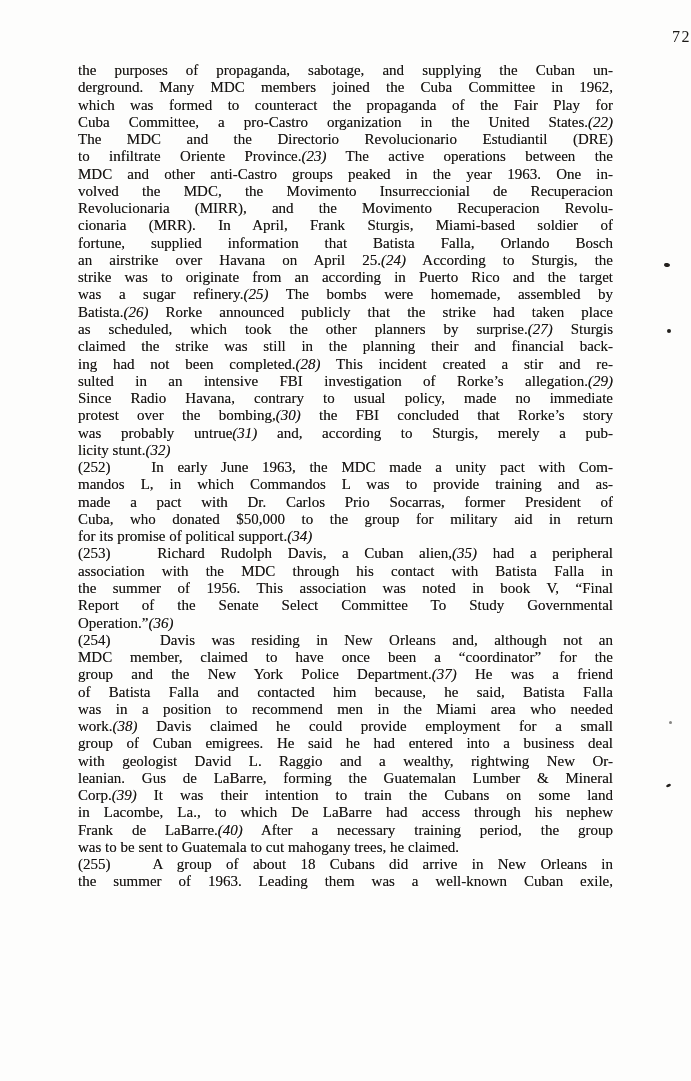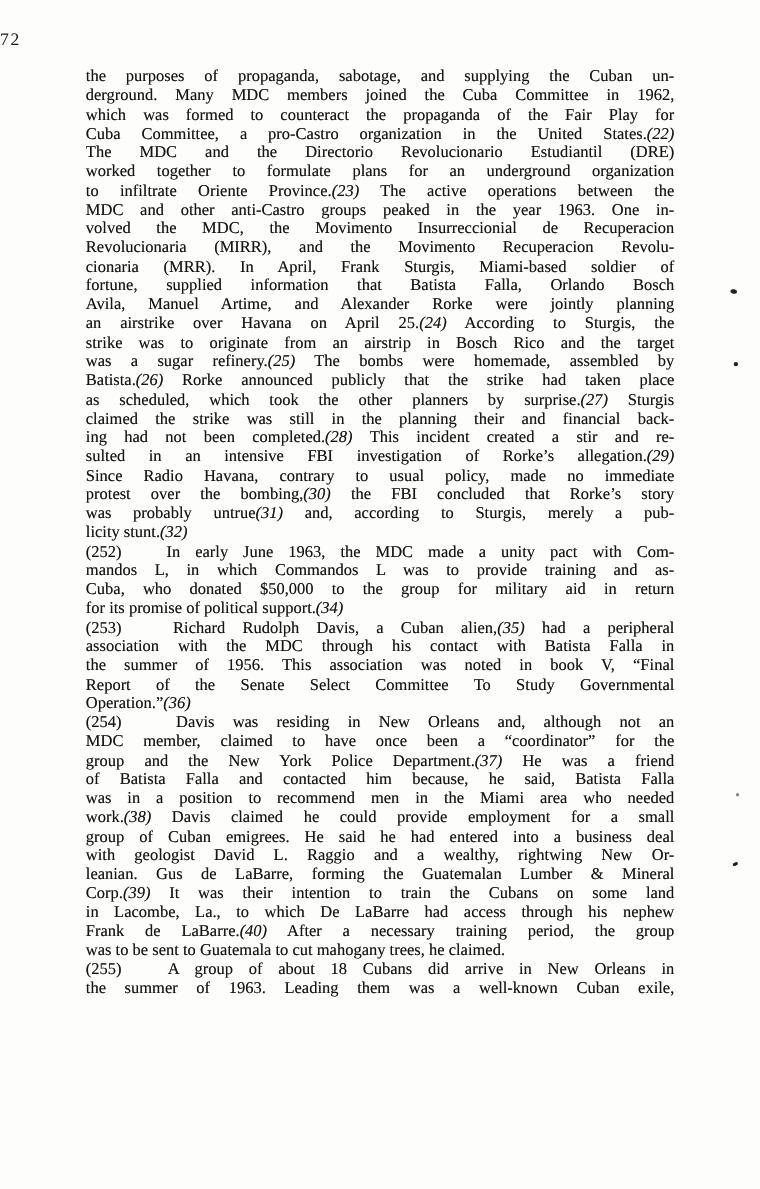--- a/index.html
+++ b/index.html
@@ -11,21 +11,21 @@
     overflow: hidden;
   }
   .sheet {
     position: absolute; left: 0; top: 0;
     width: 691px; height: 1081px;
     background: #fdfdfc;
     color: #171513;
   }
   .pagenum {
     position: absolute; top: 28px; left: 0; width: 691px;
-    text-align: left;
+    text-align: right;
     font-size: 16px;
     letter-spacing: 1.5px;
     color: #1b1916;
   }
   .body-block {
     position: absolute; left: 78px; top: 62px; width: 535px;
     font-size: 15px;
     line-height: 17.27px;
     text-shadow: 0 0 0.45px rgba(20,16,12,0.55);
   }
@@ -54,42 +54,41 @@
 <div class="sheet">
   <div class="pagenum">72</div>
 
   <div class="body-block">
 
   <div class="line">the purposes of propaganda, sabotage, and supplying the Cuban un-</div>
       <div class="line">derground. Many MDC members joined the Cuba Committee in 1962,</div>
       <div class="line">which was formed to counteract the propaganda of the Fair Play for</div>
       <div class="line">Cuba Committee, a pro-Castro organization in the United States.<i>(22)</i></div>
       <div class="line">The MDC and the Directorio Revolucionario Estudiantil (DRE)</div>
-      <div class="line">worked together to formulate plans for an underground organization</div>
       <div class="line">to infiltrate Oriente Province.<i>(23)</i> The active operations between the</div>
       <div class="line">MDC and other anti-Castro groups peaked in the year 1963. One in-</div>
       <div class="line">volved the MDC, the Movimento Insurreccionial de Recuperacion</div>
       <div class="line">Revolucionaria (MIRR), and the Movimento Recuperacion Revolu-</div>
       <div class="line">cionaria (MRR). In April, Frank Sturgis, Miami-based soldier of</div>
       <div class="line">fortune, supplied information that Batista Falla, Orlando Bosch</div>
-      <div class="line">Avila, Manuel Artime, and Alexander Rorke were jointly planning</div>
       <div class="line">an airstrike over Havana on April 25.<i>(24)</i> According to Sturgis, the</div>
-      <div class="line">strike was to originate from an airstrip in Bosch Rico and the target</div>
+      <div class="line">strike was to originate from an according in Puerto Rico and the target</div>
       <div class="line">was a sugar refinery.<i>(25)</i> The bombs were homemade, assembled by</div>
       <div class="line">Batista.<i>(26)</i> Rorke announced publicly that the strike had taken place</div>
       <div class="line">as scheduled, which took the other planners by surprise.<i>(27)</i> Sturgis</div>
       <div class="line">claimed the strike was still in the planning their and financial back-</div>
       <div class="line">ing had not been completed.<i>(28)</i> This incident created a stir and re-</div>
       <div class="line">sulted in an intensive FBI investigation of Rorke’s allegation.<i>(29)</i></div>
       <div class="line">Since Radio Havana, contrary to usual policy, made no immediate</div>
       <div class="line">protest over the bombing,<i>(30)</i> the FBI concluded that Rorke’s story</div>
       <div class="line">was probably untrue<i>(31)</i> and, according to Sturgis, merely a pub-</div>
       <div class="line" data-last="true">licity stunt.<i>(32)</i></div>
       <div class="line">(252)&nbsp;&nbsp; In early June 1963, the MDC made a unity pact with Com-</div>
       <div class="line">mandos L, in which Commandos L was to provide training and as-</div>
+      <div class="line">made a pact with Dr. Carlos Prio Socarras, former President of</div>
       <div class="line">Cuba, who donated $50,000 to the group for military aid in return</div>
       <div class="line" data-last="true">for its promise of political support.<i>(34)</i></div>
       <div class="line">(253)&nbsp;&nbsp; Richard Rudolph Davis, a Cuban alien,<i>(35)</i> had a peripheral</div>
       <div class="line">association with the MDC through his contact with Batista Falla in</div>
       <div class="line">the summer of 1956. This association was noted in book V, “Final</div>
       <div class="line">Report of the Senate Select Committee To Study Governmental</div>
       <div class="line" data-last="true">Operation.”<i>(36)</i></div>
       <div class="line">(254)&nbsp;&nbsp; Davis was residing in New Orleans and, although not an</div>
       <div class="line">MDC member, claimed to have once been a “coordinator” for the</div>
       <div class="line">group and the New York Police Department.<i>(37)</i> He was a friend</div>

